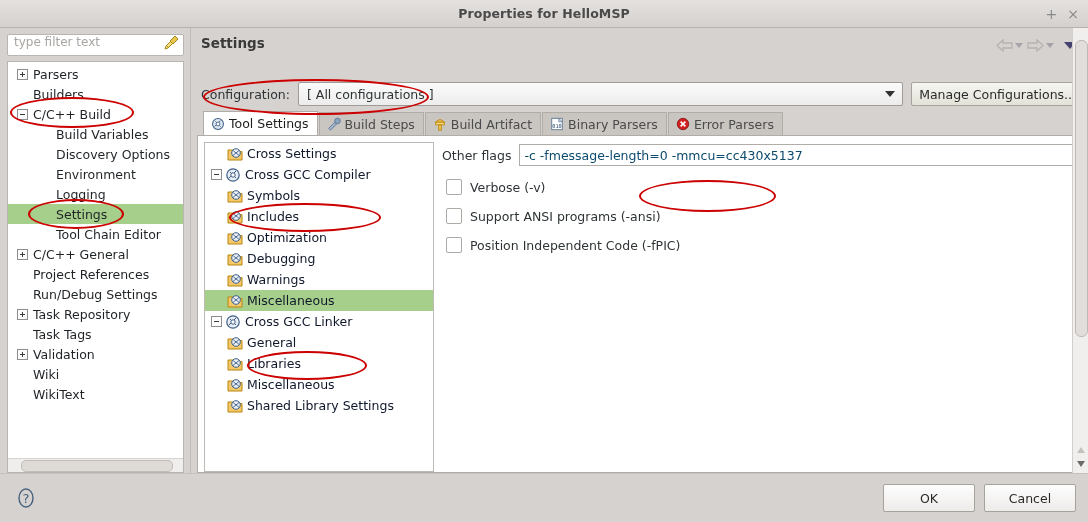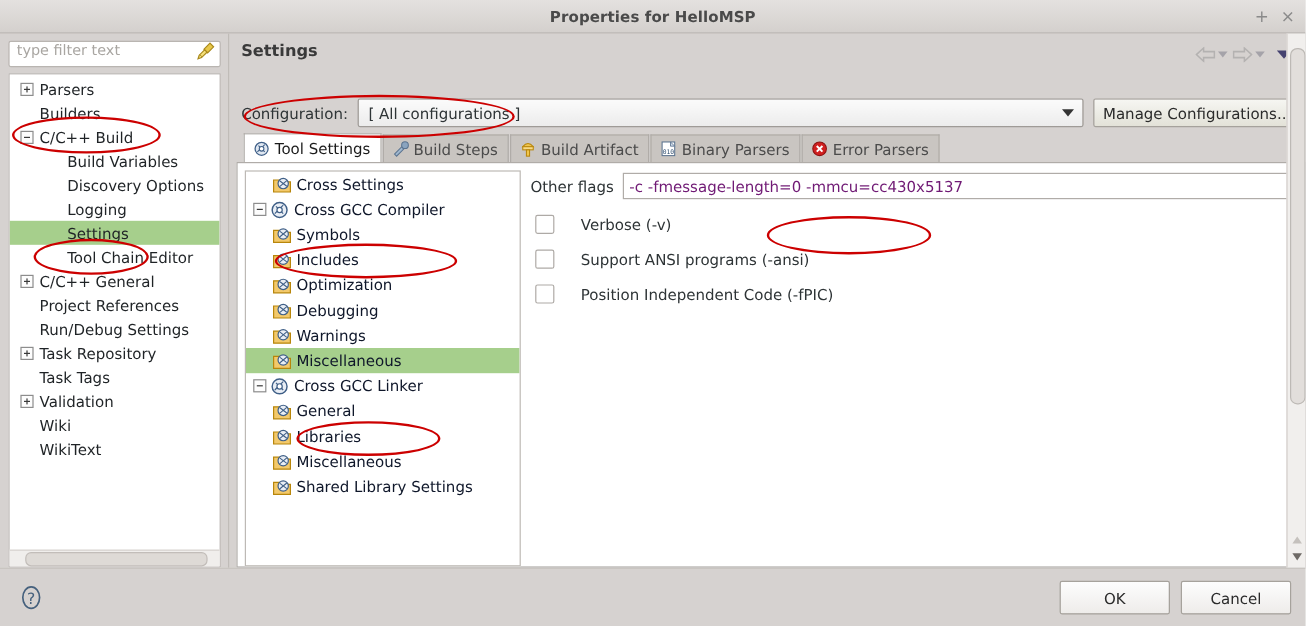--- a/index.html
+++ b/index.html
@@ -192,23 +192,23 @@
 
   .ico { width: 16px; height: 16px; margin-right: 4px; flex: 0 0 16px; position: relative; }
 
   #opt-pane { flex: 1 1 auto; min-width: 0; padding: 8px 10px 0 8px; }
   #flags-row { display: flex; align-items: center; gap: 8px; }
   #flags-label { font-size: 12.5px; }
   #flags-input {
     flex: 1 1 auto; height: 20px;
     background: #ffffff; border: 1px solid #b0aca8;
     display: flex; align-items: center; padding: 0 4px;
-    font-size: 12.5px; color: #701a75; min-width: 0;
-  }
-  .cbrow { display: flex; align-items: center; gap: 22px; margin-top: 13px; padding-left: 4px; }
+    font-size: 12.5px; color: #0c4a6e; min-width: 0;
+  }
+  .cbrow { display: flex; align-items: center; gap: 8px; margin-top: 13px; padding-left: 4px; }
   .cbox {
     width: 14px; height: 14px; background: #fff;
     border: 1px solid #aeaaa6; border-radius: 2px; flex: 0 0 14px;
   }
   .cblabel { font-size: 12.5px; }
 
   
   #vscroll-right {
     position: absolute; right: 0; top: 0; bottom: 0; width: 15px;
     background: #f1efed; border-left: 1px solid #d2cecb;
@@ -290,20 +290,24 @@
               <span class="twist minus"></span>
               <span class="tlabel">C/C++ Build</span>
             </div>
             <div class="trow">
               <span class="twist none"></span>
               <span class="tlabel indent1">Build Variables</span>
             </div>
             <div class="trow">
               <span class="twist none"></span>
               <span class="tlabel indent1">Discovery Options</span>
+            </div>
+            <div class="trow">
+              <span class="twist none"></span>
+              <span class="tlabel indent1">Environment</span>
             </div>
             <div class="trow">
               <span class="twist none"></span>
               <span class="tlabel indent1">Logging</span>
             </div>
             <div class="trow sel">
               <span class="twist none"></span>
               <span class="tlabel indent1">Settings</span>
             </div>
             <div class="trow">

